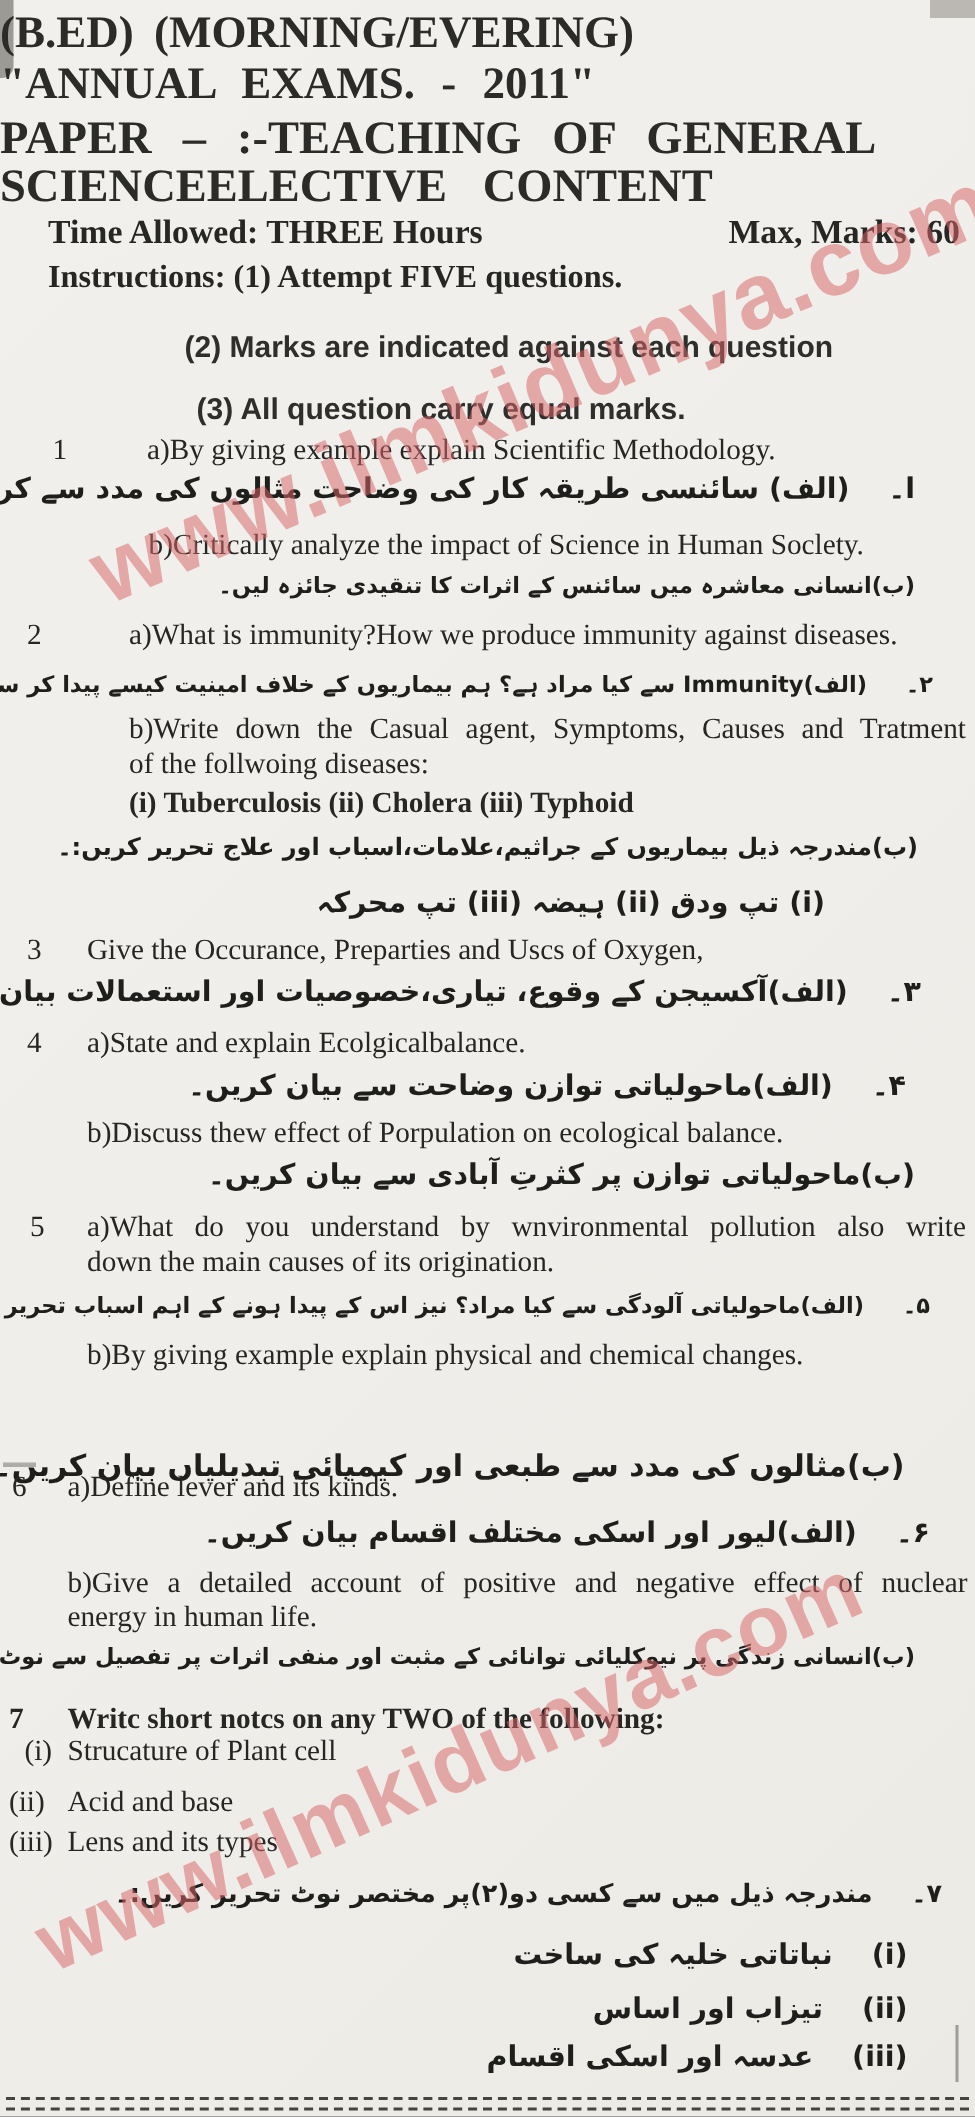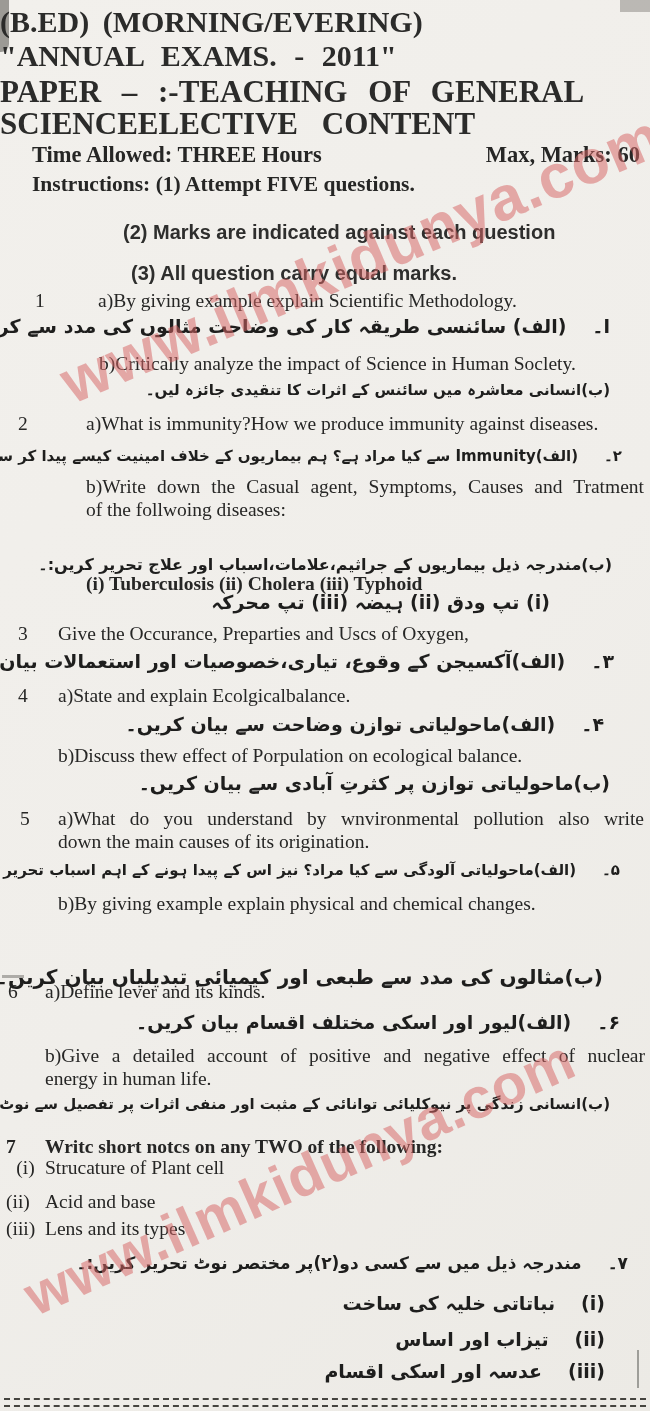--- a/index.html
+++ b/index.html
@@ -62,21 +62,21 @@
   <div class="ur" style="top:375px;padding-right:40px;font-size:15px;">(ب)انسانی معاشرہ میں سائنس کے اثرات کا تنقیدی جائزہ لیں۔</div>
 
   <div class="en" style="left:18px;top:412px;">
     <span class="n" style="width:68px;">2</span><span>a)What is immunity?How we produce immunity against diseases.</span>
   </div>
   <div class="ur" style="top:441px;padding-right:28px;font-size:15px;">
     <span class="num">۲۔</span><span>(الف)Immunity سے کیا مراد ہے؟ ہم بیماریوں کے خلاف امینیت کیسے پیدا کر سکتے ہیں؟</span>
   </div>
   <div class="en para" style="left:86px;top:475px;width:558px;">b)Write down the Casual agent, Symptoms, Causes and Tratment</div>
   <div class="en" style="left:86px;top:498px;">of the follwoing diseases:</div>
-  <div class="en" style="left:86px;top:524px;font-weight:600;margin-top:48px;">(i) Tuberculosis (ii) Cholera  (iii)  Typhoid</div>
+  <div class="en" style="left:86px;top:524px;font-weight:600;">(i) Tuberculosis (ii) Cholera  (iii)  Typhoid</div>
   <div class="ur" style="top:550px;padding-right:38px;font-size:16px;">(ب)مندرجہ ذیل بیماریوں کے جراثیم،علامات،اسباب اور علاج تحریر کریں:۔</div>
   <div class="ur" style="top:587px;padding-right:100px;font-size:19px;">(i)  تپ ودق      (ii)  ہیضہ    (iii)  تپ محرکہ</div>
 
   <div class="en" style="left:18px;top:622px;">
     <span class="n" style="width:40px;">3</span><span>Give the Occurance, Preparties and Uscs of Oxygen,</span>
   </div>
   <div class="ur" style="top:646px;padding-right:36px;font-size:19px;">
     <span class="num">۳۔</span><span>(الف)آکسیجن کے وقوع، تیاری،خصوصیات اور استعمالات بیان کریں۔</span>
   </div>
 

